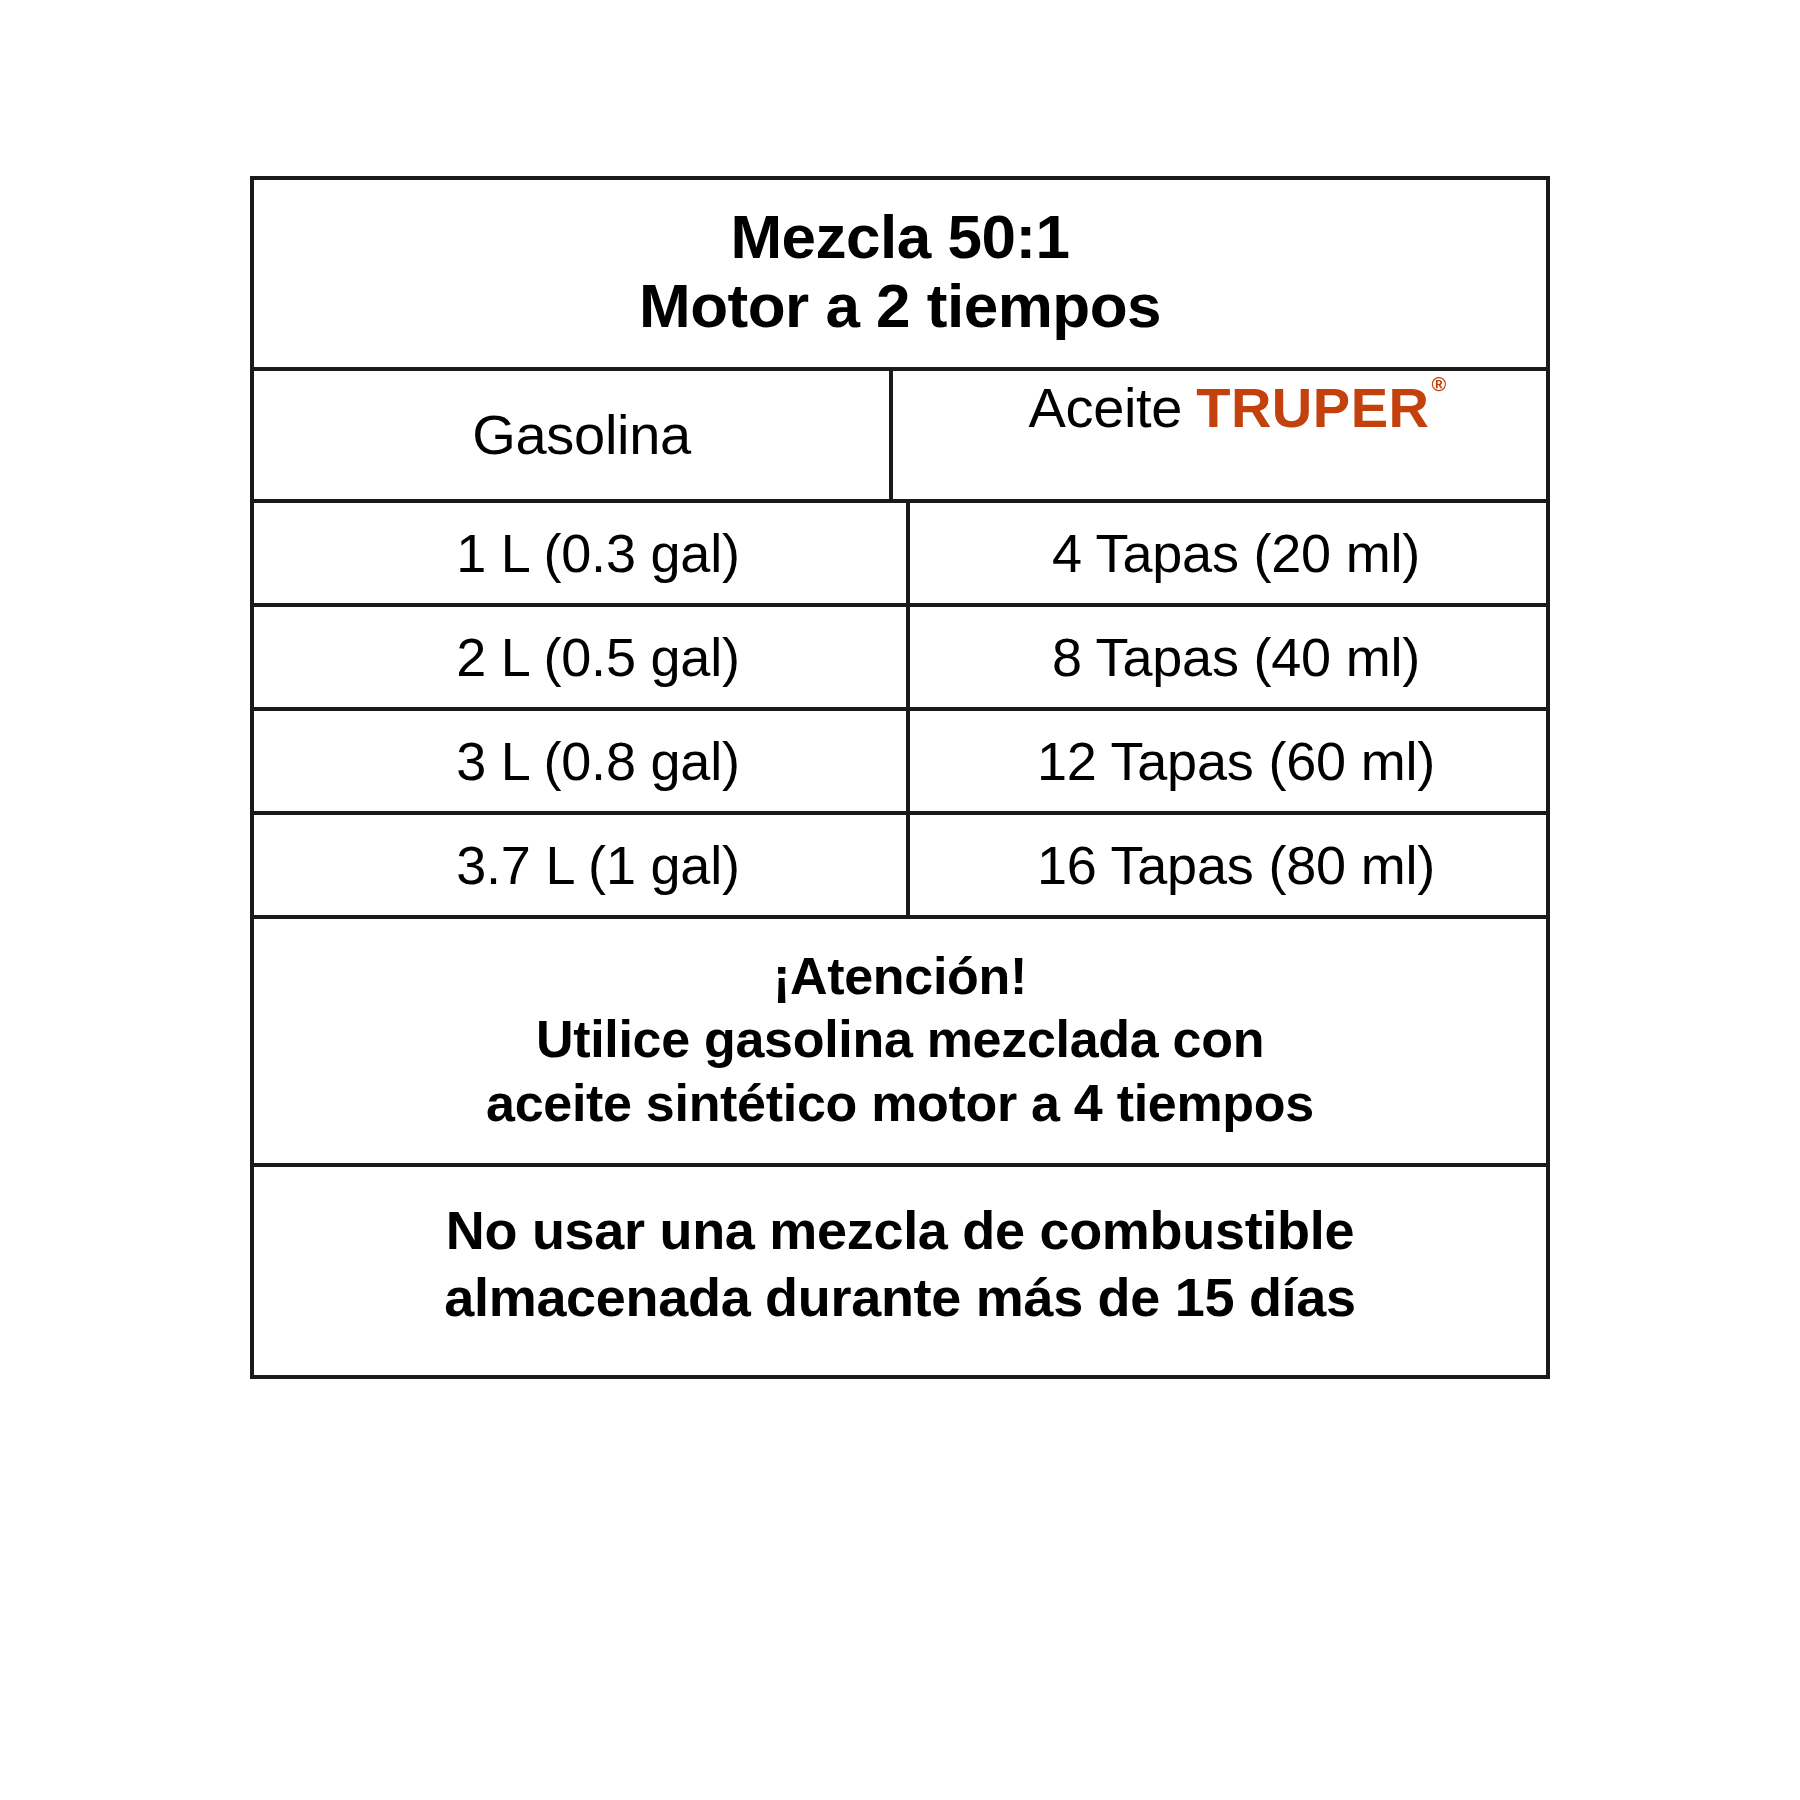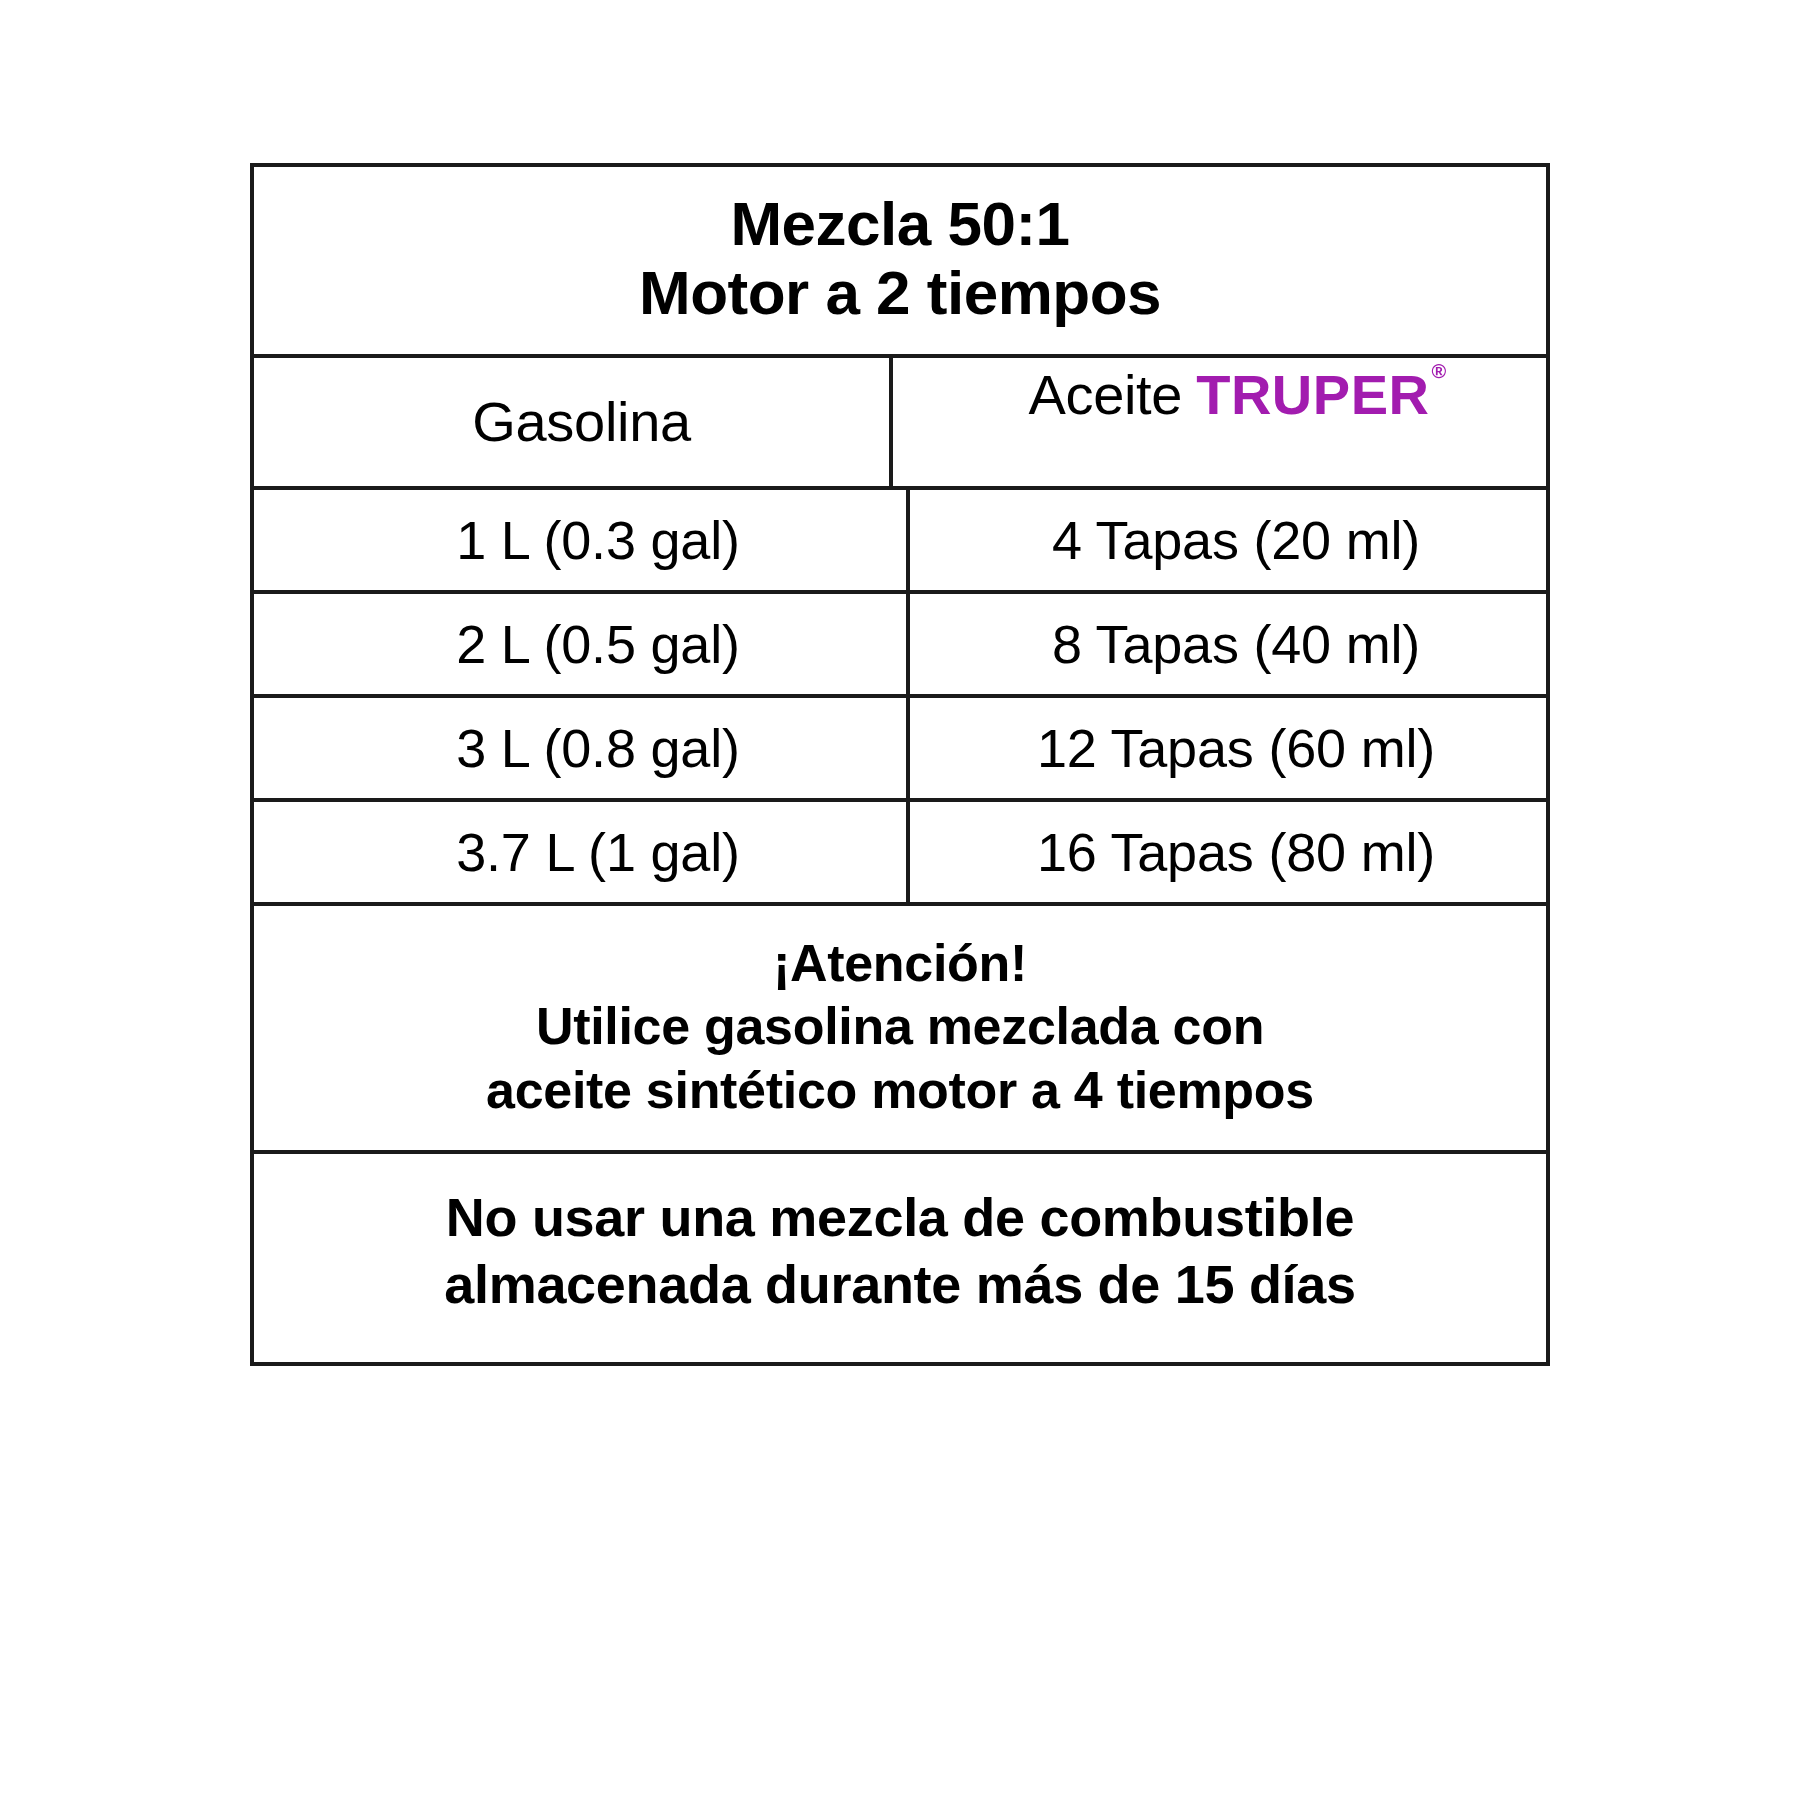--- a/index.html
+++ b/index.html
@@ -18,21 +18,21 @@
   .page {
     width: 1800px;
     height: 1800px;
     position: relative;
     background: #ffffff;
   }
 
   .table-wrap {
     position: absolute;
     left: 250px;
-    top: 163px;
+    top: 176px;
     width: 1300px;
     border: 4px solid #1a1a1a;
     box-sizing: border-box;
     background: #ffffff;
   }
 
   .row {
     display: flex;
     width: 100%;
     box-sizing: border-box;
@@ -79,21 +79,21 @@
     letter-spacing: -0.3px;
   }
   .hdr-right {
     display: flex;
     align-items: baseline;
     justify-content: center;
     gap: 14px;
     margin-left: 34px;
   }
   .brand {
-    color: #a21caf;
+    color: #c2410c;
     font-weight: bold;
     font-size: 56px;
     letter-spacing: 0.5px;
     position: relative;
   }
   .brand .reg {
     font-size: 20px;
     vertical-align: super;
     position: relative;
     top: -16px;

